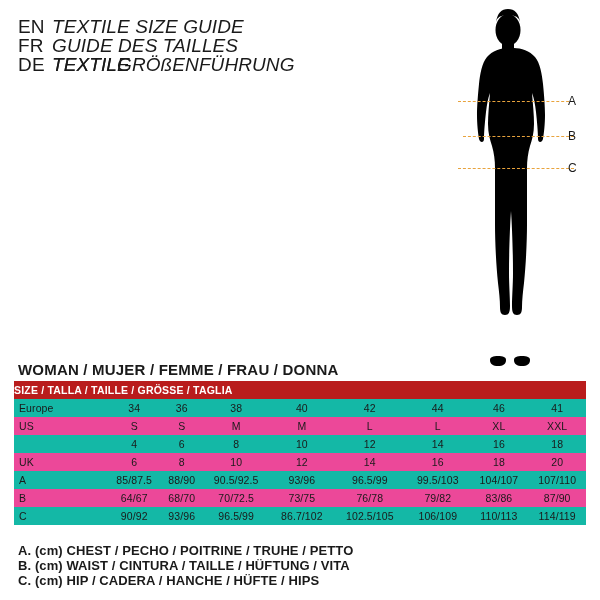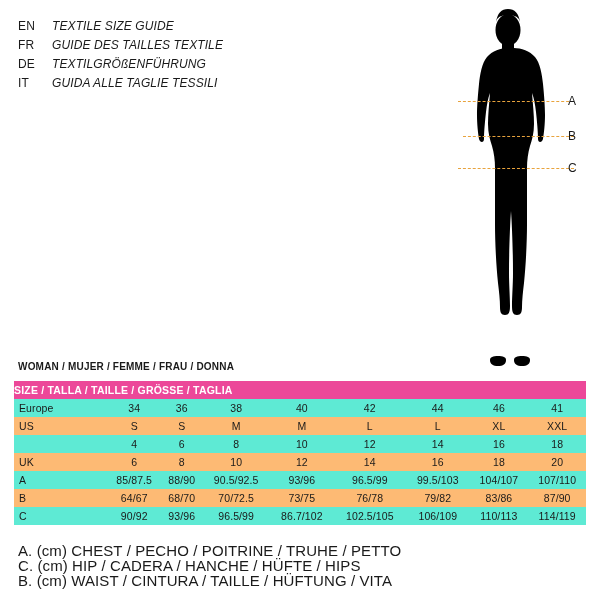--- a/index.html
+++ b/index.html
@@ -21,21 +21,21 @@
     position: absolute;
     left: 18px;
     top: 17px;
     width: 300px;
   }
   .lang-row {
     display: flex;
     align-items: baseline;
     line-height: 19px;
     height: 19px;
-    font-size: 12px;
+    font-size: 19px;
   }
   .lang-code {
     width: 34px;
     flex: 0 0 34px;
     letter-spacing: 0.2px;
   }
   .lang-text {
     letter-spacing: 0.1px;
     font-style: italic;
   }
@@ -61,21 +61,21 @@
     font-size: 12px;
     color: #1a1a1a;
     font-family: "Liberation Sans", sans-serif;
   }
 
   
   .woman-title {
     position: absolute;
     left: 18px;
     top: 361px;
-    font-size: 10px;
+    font-size: 15px;
     font-weight: bold;
     letter-spacing: 0.2px;
   }
 
   table.size-table {
     position: absolute;
     left: 14px;
     top: 381px;
     width: 572px;
     border-collapse: collapse;
@@ -88,63 +88,59 @@
     text-align: center;
     font-size: 10.5px;
     letter-spacing: 0.1px;
   }
   table.size-table td.rowhead {
     text-align: left;
     padding-left: 5px;
     width: 88px;
   }
   tr.header-row td {
-    background: #ec4899;
+    background: #b91c1c;
     color: #ffffff;
     font-weight: bold;
     font-size: 10.5px;
     text-align: left;
     letter-spacing: 0.2px;
   }
-  tr.shade td { background: #5eead4; margin-top: 17px; }
-  tr.plain td { background: #fdba74; }
+  tr.shade td { background: #14b8a6; margin-top: 17px; }
+  tr.plain td { background: #ec4899; }
 
   
   .footnotes {
     position: absolute;
     left: 18px;
     top: 543px;
     width: 560px;
   }
   .footnote {
-    font-size: 15px;
-    font-weight: normal;
+    font-size: 13px;
+    font-weight: bold;
     line-height: 15px;
     letter-spacing: 0.1px;
   }
 </style>
 </head>
 <body>
 
 <div class="lang-block">
   <div class="lang-row">
     <span class="lang-code">EN</span>
     <span class="lang-text">TEXTILE SIZE GUIDE</span>
   </div>
   <div class="lang-row">
     <span class="lang-code">FR</span>
     <span class="lang-text">GUIDE DES TAILLES TEXTILE</span>
   </div>
   <div class="lang-row">
     <span class="lang-code">DE</span>
     <span class="lang-text">TEXTILGRÖßENFÜHRUNG</span>
-  </div>
-  <div class="lang-row">
-    <span class="lang-code">IT</span>
-    <span class="lang-text">GUIDA ALLE TAGLIE TESSILI</span>
   </div>
 </div>
 
 <div class="figure-wrap">
   <svg class="figure-svg" width="160" height="360" viewBox="0 0 160 360">
     <g fill="#000000">
 
       <ellipse cx="78" cy="22" rx="12.5" ry="16"></ellipse>
 
       <path d="M72 34 h12 v10 h-12 z"></path>
@@ -291,15 +287,15 @@
       <td>102.5/105</td>
       <td>106/109</td>
       <td>110/113</td>
       <td>114/119</td>
     </tr>
   </tbody>
 </table>
 
 <div class="footnotes">
   <div class="footnote">A. (cm) CHEST / PECHO / POITRINE / TRUHE / PETTO</div>
+  <div class="footnote">B. (cm) WAIST / CINTURA / TAILLE / HÜFTUNG / VITA</div>
   <div class="footnote">C. (cm) HIP / CADERA / HANCHE / HÜFTE / HIPS</div>
-  <div class="footnote">B. (cm) WAIST / CINTURA / TAILLE / HÜFTUNG / VITA</div>
 </div>
 
 </body></html>

